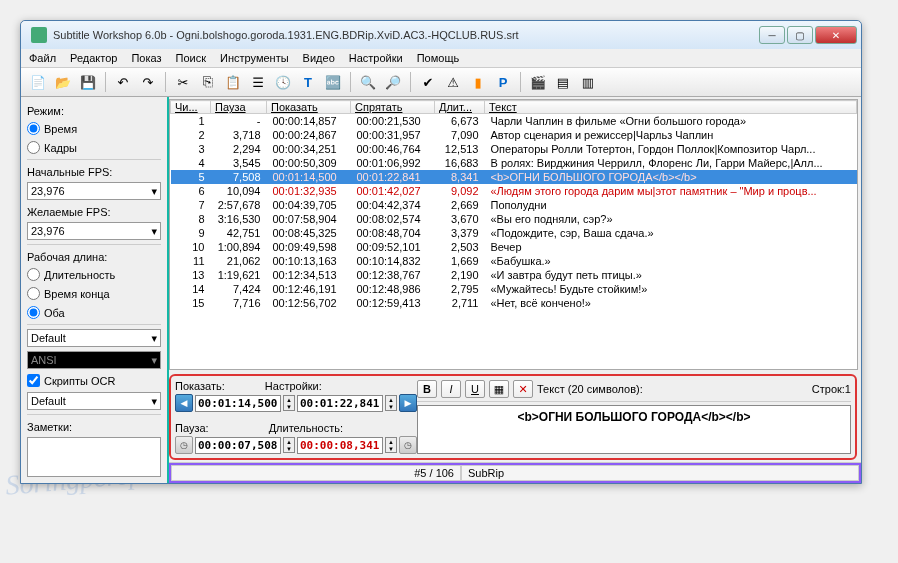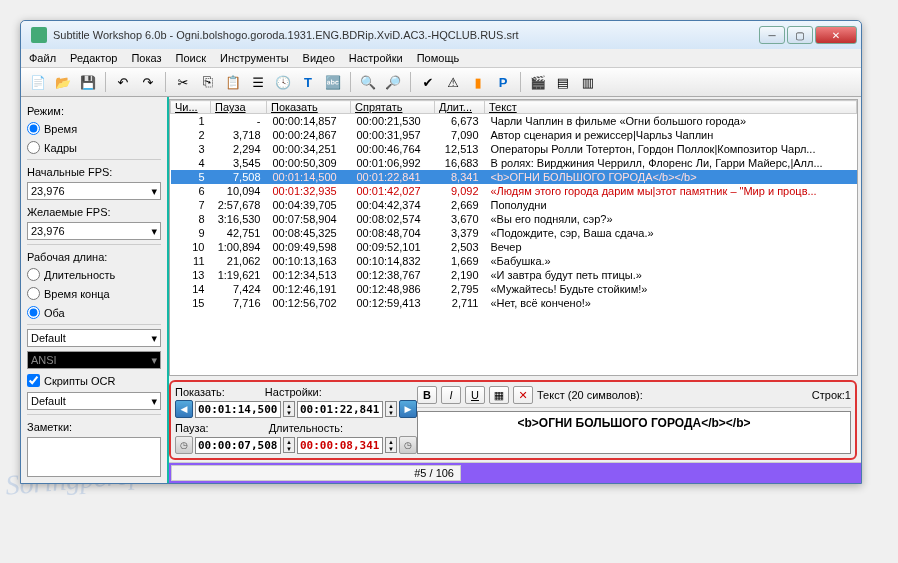--- a/index.html
+++ b/index.html
@@ -312,21 +312,21 @@
                   <div>▲</div>
                   <div>▼</div>
                 </div>
               <input class="time-input" value="00:01:22,841" style="">
               <div class="spin">
                   <div>▲</div>
                   <div>▼</div>
                 </div>
               <div class="small-btn">▶</div>
             </div>
-            <div style="display:flex;gap:60px;margin-top:2px">
+            <div style="display:flex;gap:60px;margin-top:8px">
               <span>Пауза:</span>
               <span>Длительность:</span>
             </div>
             <div class="time-box">
               <div class="small-btn" style="background:linear-gradient(#eee,#ccc);color:#555;border-color:#999">◷</div>
               <input class="time-input" value="00:00:07,508" style="">
               <div class="spin">
                   <div>▲</div>
                   <div>▼</div>
                 </div>
@@ -354,16 +354,17 @@
               <span style="">Текст (20 символов):</span>
               <span style="margin-left:auto">Строк:1</span>
             </div>
             <div class="text-editor" style="text-align:center;font-weight:bold">&lt;b&gt;ОГНИ БОЛЬШОГО ГОРОДА&lt;/b&gt;&lt;/b&gt;</div>
           </div>
         </div>
       </div>
 
       <div class="statusbar">
         <div class="status-cell" style="width:290px;text-align:right">#5 / 106</div>
+        <div class="status-cell" style="flex:1">SubRip</div>
       </div>
     </div>
   </div>
 </div>
 
 </body></html>

